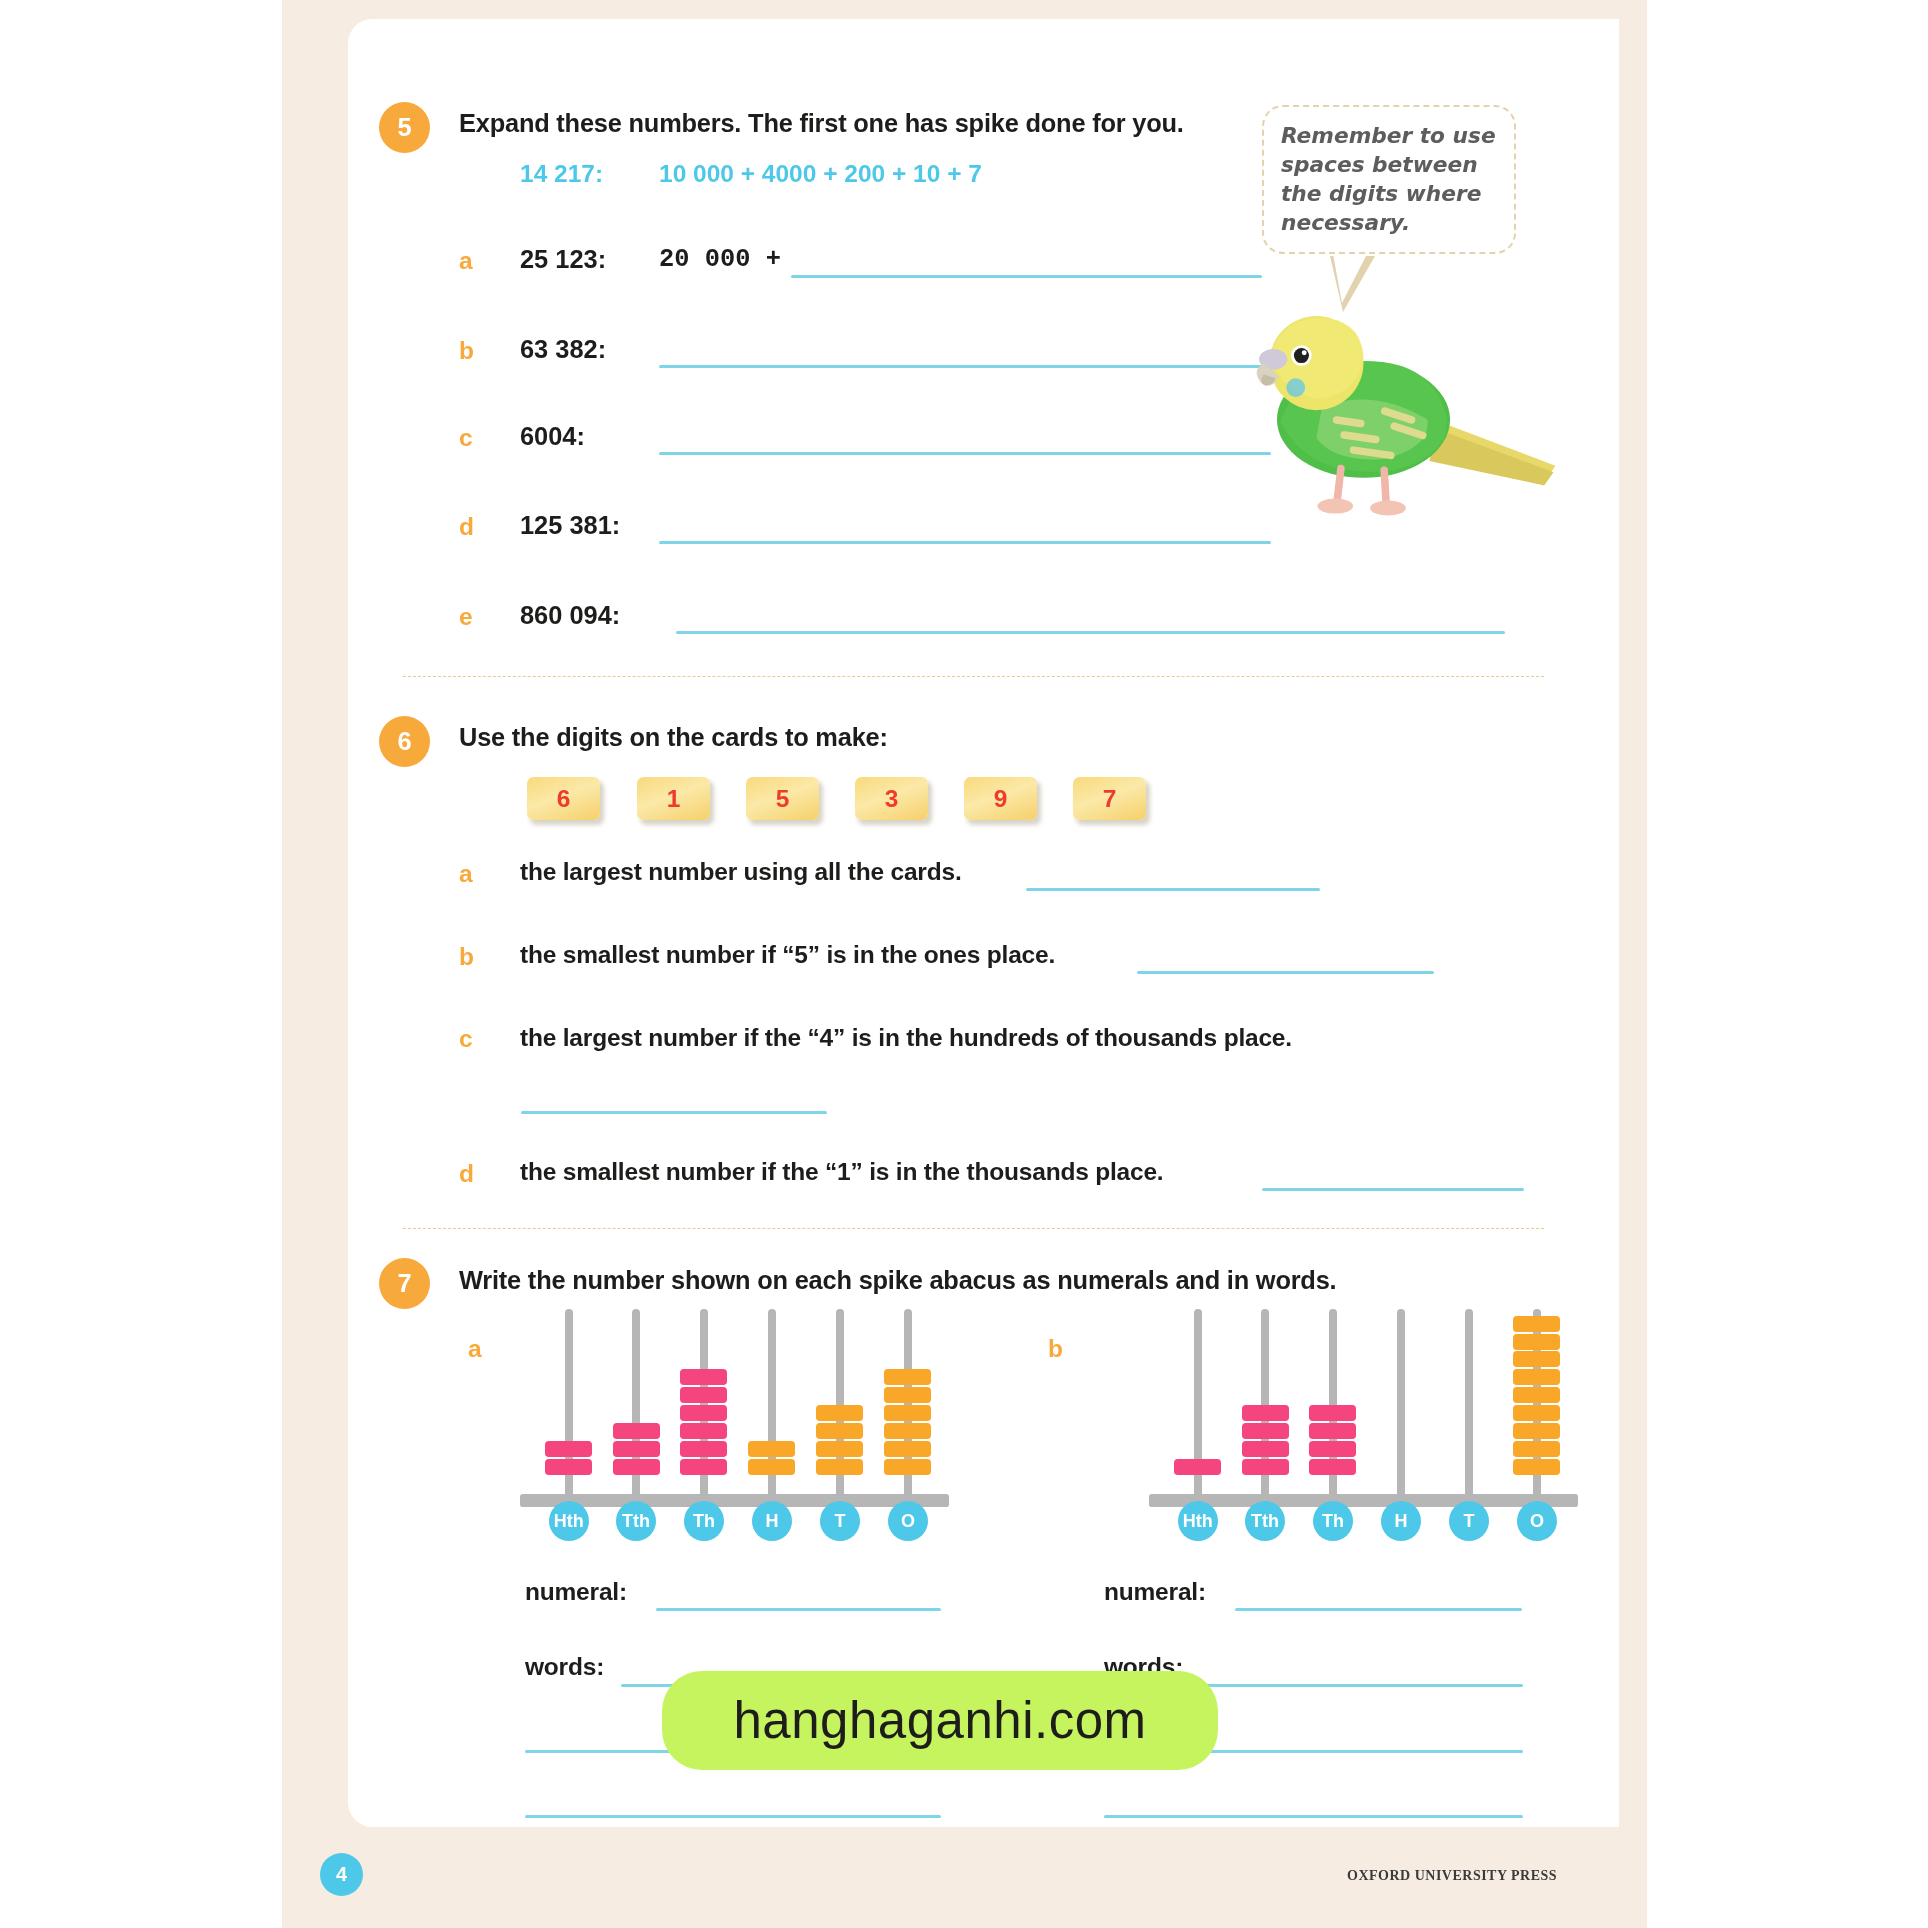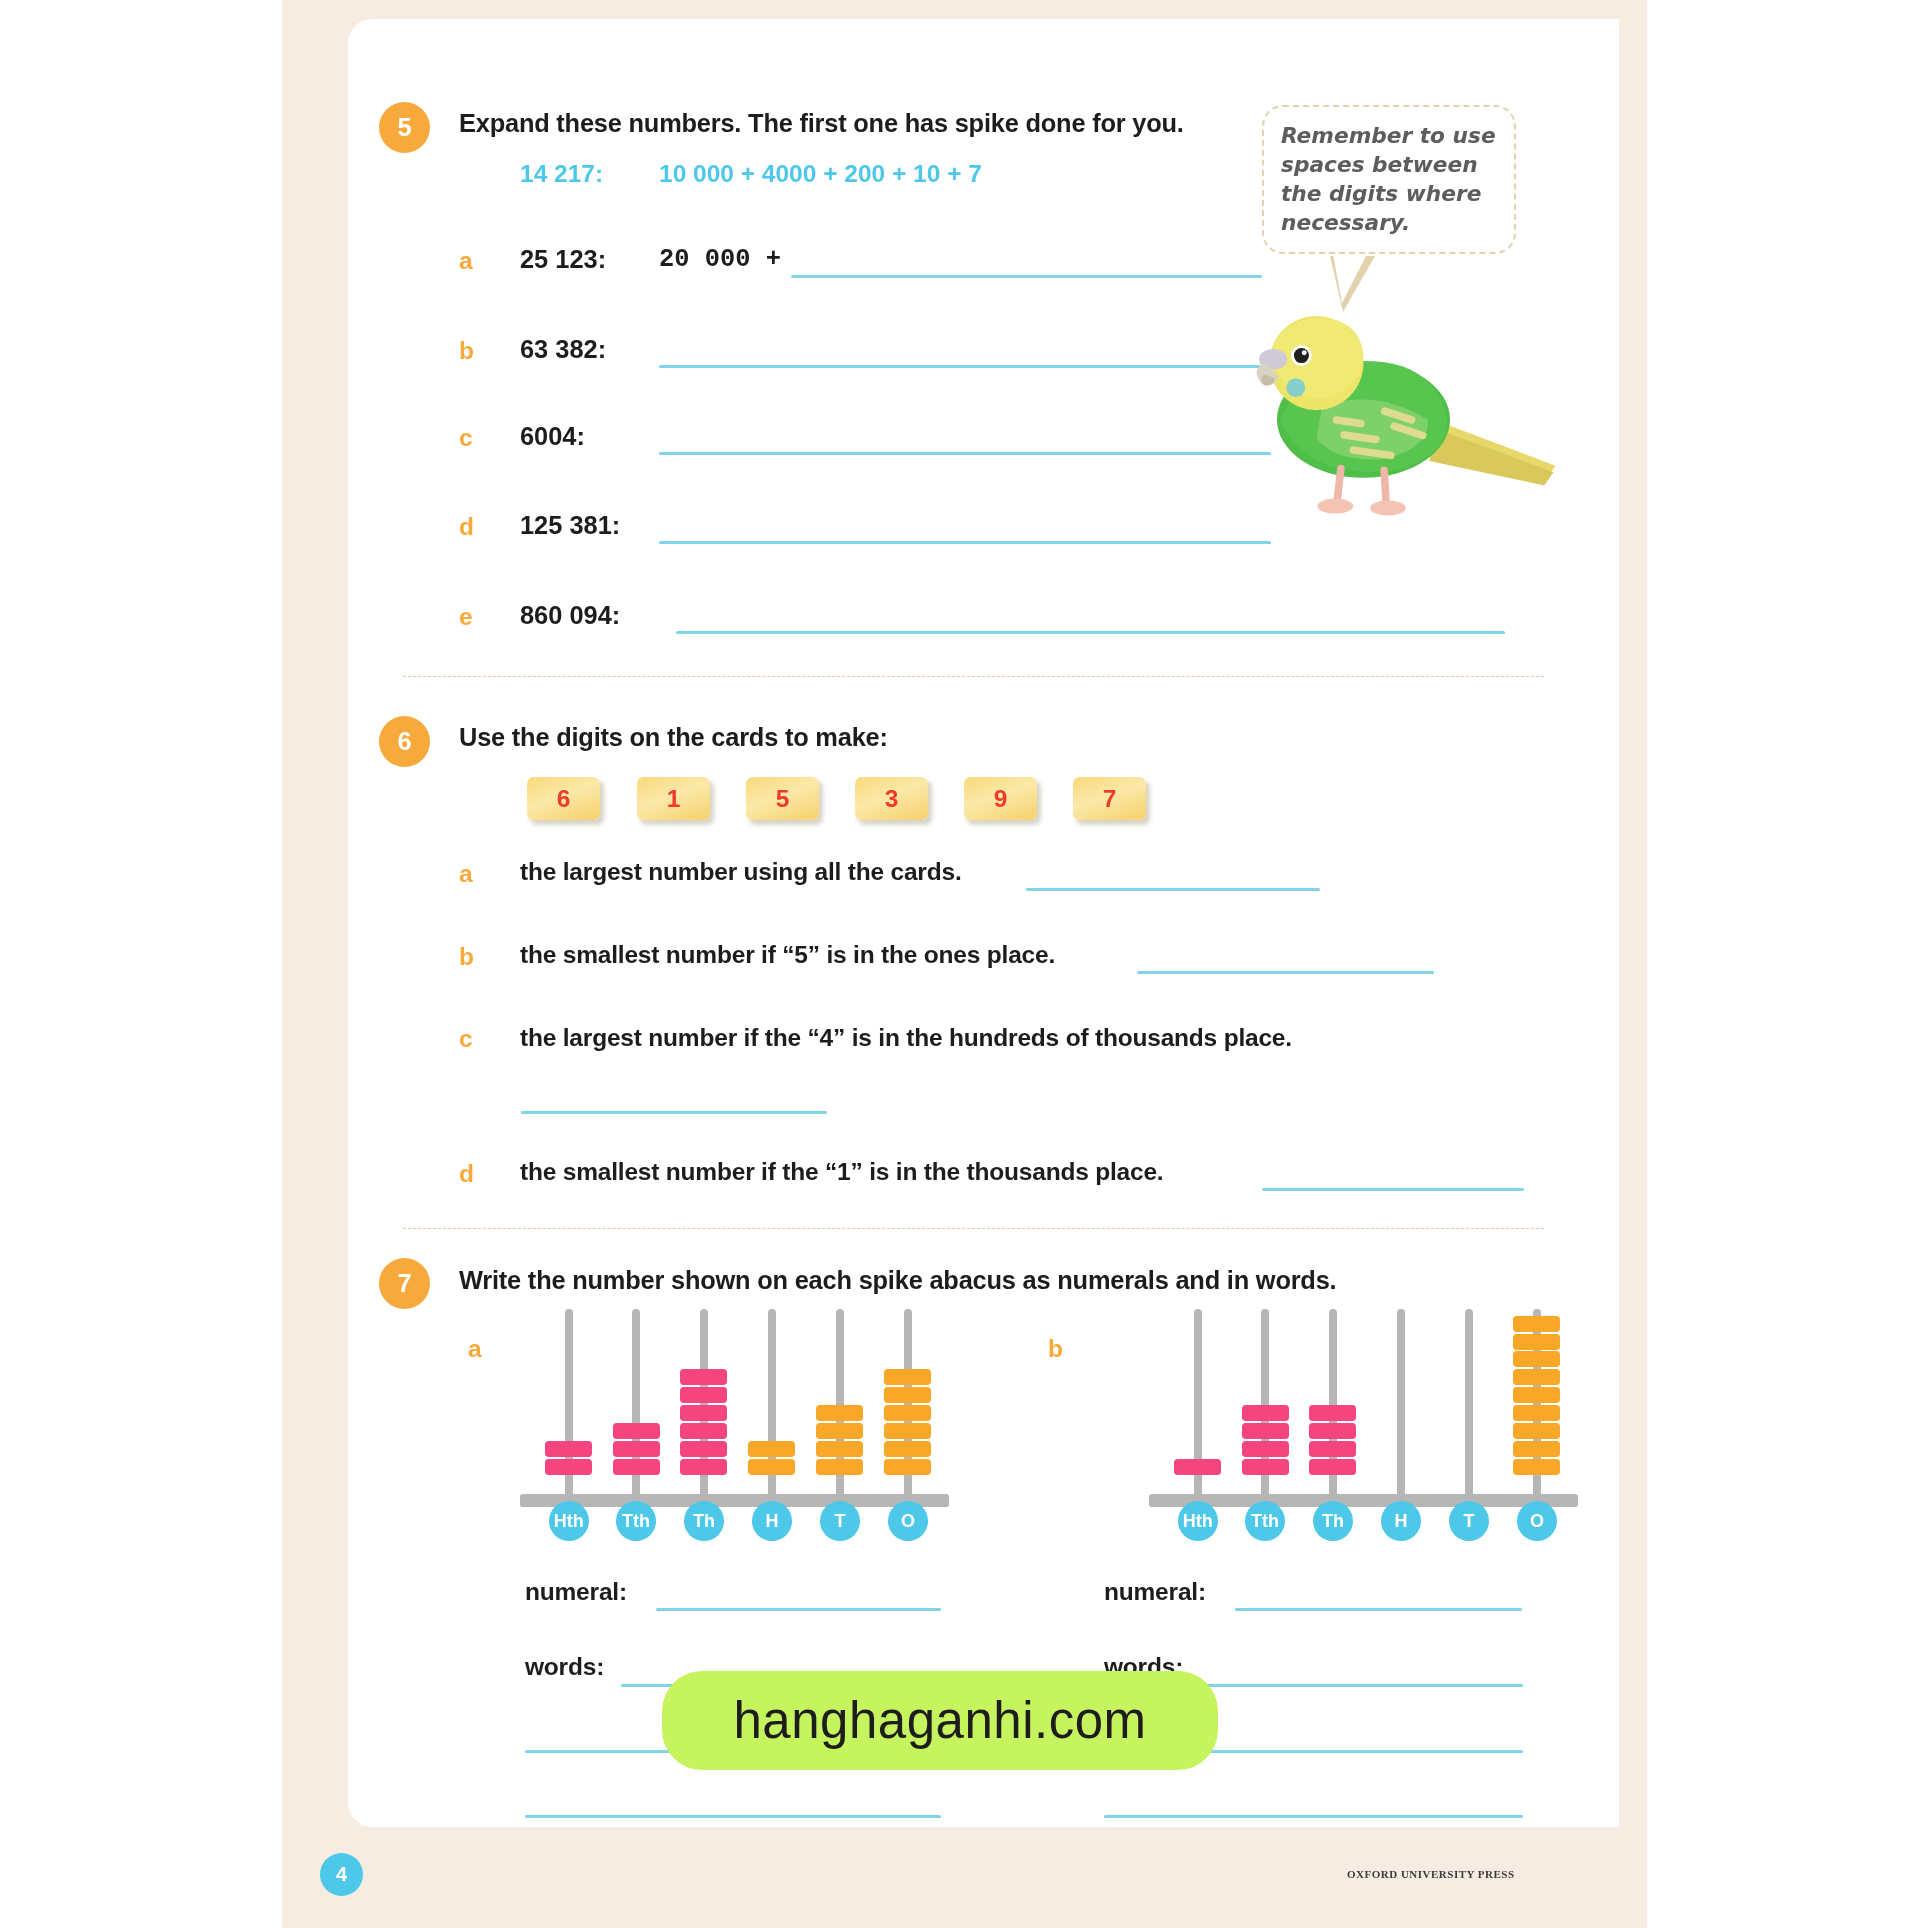--- a/index.html
+++ b/index.html
@@ -184,21 +184,21 @@
     border-radius: 50%;
     background: #4ec8e8;
     color: #ffffff;
     font-size: 20px;
     font-weight: bold;
     display: flex; align-items: center; justify-content: center;
   }
   .oup {
     position: absolute;
     color: #3b3b3b;
-    font-size: 11px;
+    font-size: 14px;
     font-weight: bold;
     letter-spacing: 0.5px;
     font-family: "Liberation Serif", serif;
   }
 
   
   .watermark {
     position: absolute;
     background: #c6f45e;
     border-radius: 40px;

